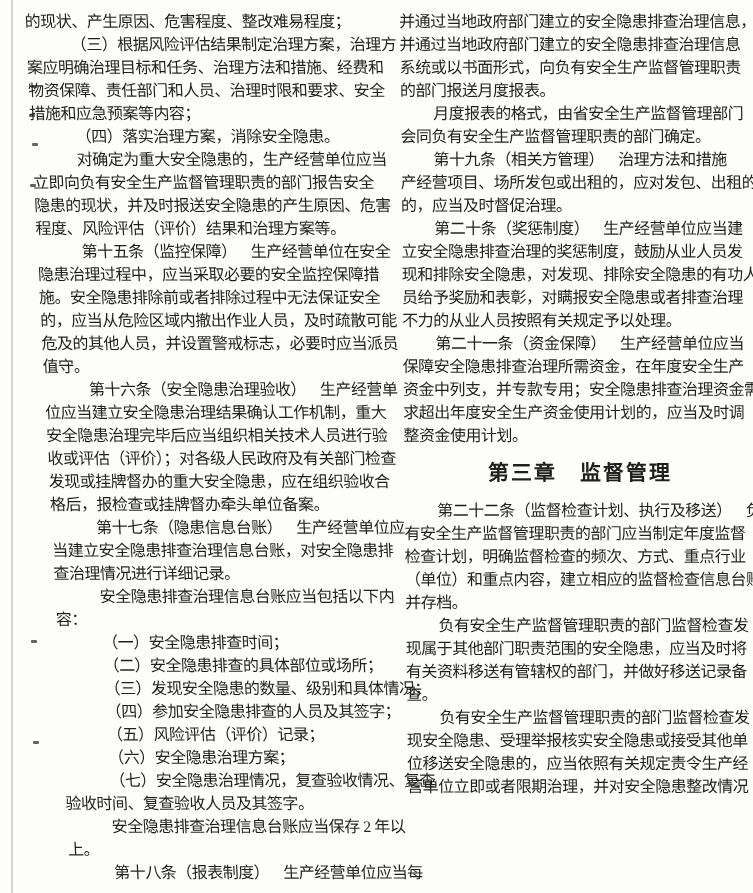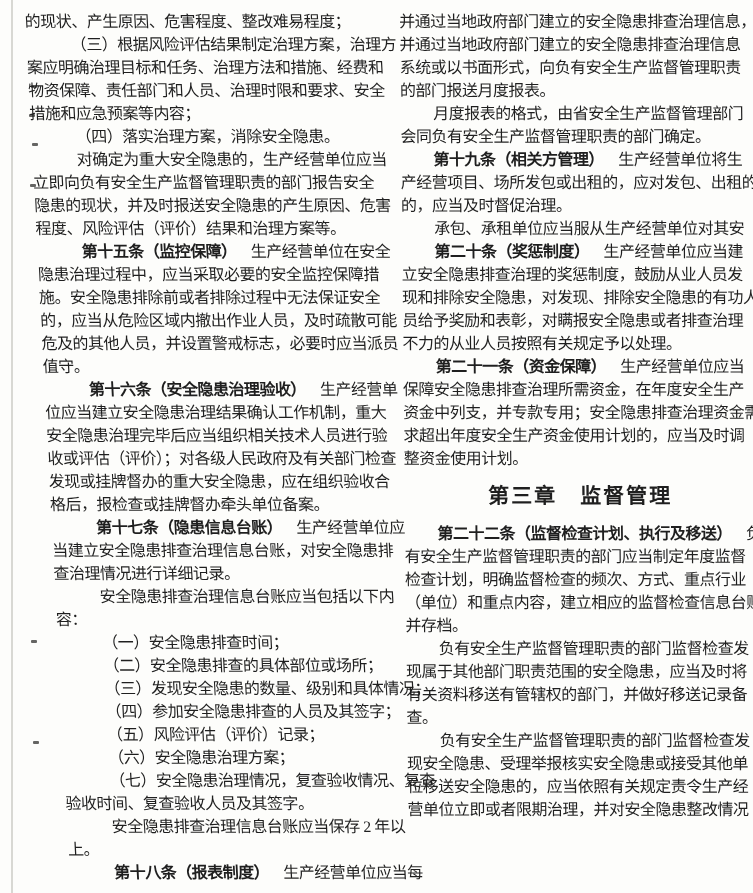--- a/index.html
+++ b/index.html
@@ -54,21 +54,21 @@
     white-space: nowrap;
     color: #1f1f1f;
   }
   .line.indent {
     padding-left: 45px;
   }
   .col-right .line.indent {
     padding-left: 33px;
   }
   .article-label {
-    font-weight: 700;
+    font-weight: 400;
   }
   .article-rest {
     margin-left: 14px;
   }
   .chapter-heading {
     height: 52px;
     line-height: 52px;
     text-align: center;
     font-size: 21px;
     font-weight: 700;
@@ -129,24 +129,23 @@
       <div class="line">上。</div>
       <div class="line indent"><span class="article-label">第十八条（报表制度）</span><span class="article-rest">生产经营单位应当每</span></div>
     </div>
   <div class="col col-right">
       <div class="line">并通过当地政府部门建立的安全隐患排查治理信息，</div>
       <div class="line">并通过当地政府部门建立的安全隐患排查治理信息</div>
       <div class="line">系统或以书面形式，向负有安全生产监督管理职责</div>
       <div class="line">的部门报送月度报表。</div>
       <div class="line indent">月度报表的格式，由省安全生产监督管理部门</div>
       <div class="line">会同负有安全生产监督管理职责的部门确定。</div>
-      <div class="line indent"><span class="article-label">第十九条（相关方管理）</span><span class="article-rest">生产经营单位将生</span></div>
+      <div class="line indent"><span class="article-label">第十九条（相关方管理）</span><span class="article-rest">治理方法和措施</span></div>
       <div class="line">产经营项目、场所发包或出租的，应对发包、出租的</div>
       <div class="line">的，应当及时督促治理。</div>
-      <div class="line indent">承包、承租单位应当服从生产经营单位对其安</div>
       <div class="line indent"><span class="article-label">第二十条（奖惩制度）</span><span class="article-rest">生产经营单位应当建</span></div>
       <div class="line">立安全隐患排查治理的奖惩制度，鼓励从业人员发</div>
       <div class="line">现和排除安全隐患，对发现、排除安全隐患的有功人</div>
       <div class="line">员给予奖励和表彰，对瞒报安全隐患或者排查治理</div>
       <div class="line">不力的从业人员按照有关规定予以处理。</div>
       <div class="line indent"><span class="article-label">第二十一条（资金保障）</span><span class="article-rest">生产经营单位应当</span></div>
       <div class="line">保障安全隐患排查治理所需资金，在年度安全生产</div>
       <div class="line">资金中列支，并专款专用；安全隐患排查治理资金需</div>
       <div class="line">求超出年度安全生产资金使用计划的，应当及时调</div>
       <div class="line">整资金使用计划。</div>

